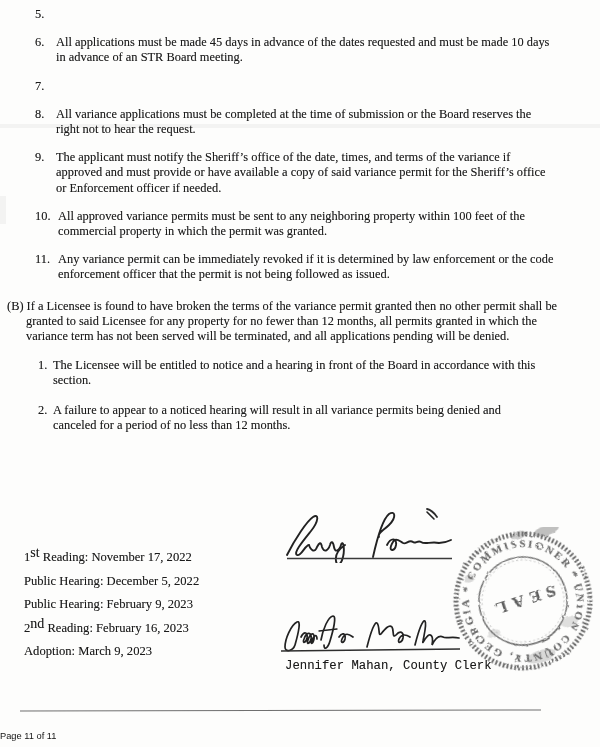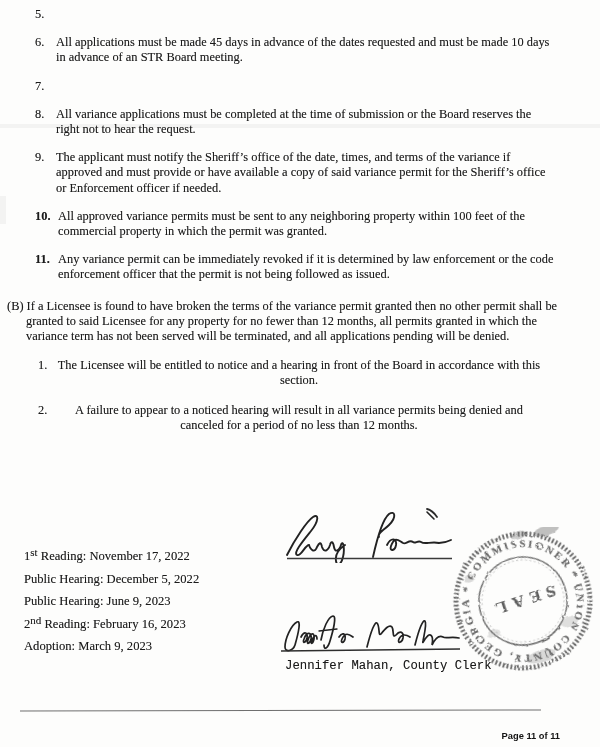--- a/index.html
+++ b/index.html
@@ -6,38 +6,38 @@
   .page{
     position:relative;width:600px;height:747px;margin:0 auto;
     background:#fdfdfc;overflow:hidden;
     font-family:"Liberation Serif","DejaVu Serif",serif;
     color:#1b1b1b;font-size:12.4px;line-height:15.2px;
     text-shadow:0 0 .45px rgba(20,20,20,.38);
   }
   .content{position:absolute;top:7px;left:0;width:600px;}
   .li{display:flex;margin-bottom:13px;}
   .li .num{flex:0 0 21px;margin-left:35px;}
-  .li.wide .num{flex:0 0 23px;font-weight:bold;}
+  .li.wide .num{flex:0 0 23px;}
   .li .txt{width:501px;}
   .secb{margin:16px 0 0 7px;width:548px;padding-left:19px;text-indent:-19px;}
   .secb .lbl{padding-right:3px;}
   .sub{display:flex;margin-top:14px;}
   .sub .num{flex:0 0 15px;margin-left:38px;}
-  .sub .txt{width:492px;text-align:center;}
+  .sub .txt{width:492px;}
   .readings{position:absolute;top:549px;left:24px;}
   .rline{margin-bottom:7.3px;font-size:12.6px;white-space:nowrap;}
-  .rline .sup{position:relative;top:-4px;font-size:11px;}
+  .rline .sup{position:relative;top:-4px;font-size:14px;}
   .sigsvg{position:absolute;}
   .siglabel{position:absolute;font-size:12.3px;white-space:nowrap;}
   .sealwrap{position:absolute;left:449px;top:527px;width:148px;height:148px;}
   .footline{position:absolute;top:710px;left:20px;width:521px;height:1.3px;
     background:#6f6f6f;transform:rotate(-.12deg);}
-  .pagenum{position:absolute;top:729px;left:0;width:560px;text-align:right;
+  .pagenum{position:absolute;top:729px;left:0;width:560px;text-align:left;
     font-family:"Liberation Sans","DejaVu Sans",sans-serif;font-size:9.3px;
-    color:#141414;text-shadow:none;font-weight:bold;}
+    color:#141414;text-shadow:none;}
   .artifact{position:absolute;background:rgba(60,60,60,.05);}
 </style>
 </head>
 <body>
 
 <div class="page">
 
   <div class="artifact" style="top:124px;left:0;width:600px;height:4px;"></div>
   <div class="artifact" style="top:196px;left:0;width:6px;height:28px;"></div>
 
@@ -77,21 +77,21 @@
       </div>
     <div class="sub">
         <span class="num">2.</span>
         <div class="txt">A failure to appear to a noticed hearing will result in all variance permits being denied and canceled for a period of no less than 12 months.</div>
       </div>
   </div>
 
   <div class="readings">
     <div class="rline"><span>1</span><span class="sup">st</span><span> Reading: November 17, 2022</span></div>
     <div class="rline"><span></span><span class="sup"></span><span>Public Hearing: December 5, 2022</span></div>
-    <div class="rline"><span></span><span class="sup"></span><span>Public Hearing: June 9, 2023</span></div>
+    <div class="rline"><span></span><span class="sup"></span><span>Public Hearing: February 9, 2023</span></div>
     <div class="rline"><span>2</span><span class="sup">nd</span><span> Reading: February 16, 2023</span></div>
     <div class="rline"><span></span><span class="sup"></span><span>Adoption: March 9, 2023</span></div>
   </div>
 
   <svg class="sigsvg" style="left:281px;top:505px;" width="180" height="58" viewBox="0 0 180 58">
     <g fill="none" stroke="#222" stroke-width="1.9" stroke-linecap="round">
       <path d="M6,50 C14,34 26,16 32,12 C38,8 38,16 30,26 C22,36 12,48 16,50 C20,52 24,40 28,40 C30,46 34,48 36,42 C38,38 40,36 41,42 C43,48 47,46 49,40 C50,36 52,36 53,42 C54,48 58,46 60,40 C62,34 64,44 62,52 C60,60 56,62 55,56 C54,50 58,44 64,40"></path>
       <path d="M92,52 C96,34 102,14 108,9 C114,5 116,12 108,20 C102,26 96,28 98,32"></path>
       <path d="M106,40 C110,32 116,33 115,40 C114,46 108,47 110,41 C114,30 118,36 122,38 C125,40 128,34 132,37 C134,39 137,35 140,37 C144,40 150,36 158,38 C162,38 166,37 170,35"></path>
       <path d="M146,7 L153,14" stroke-width="1.6"></path>

